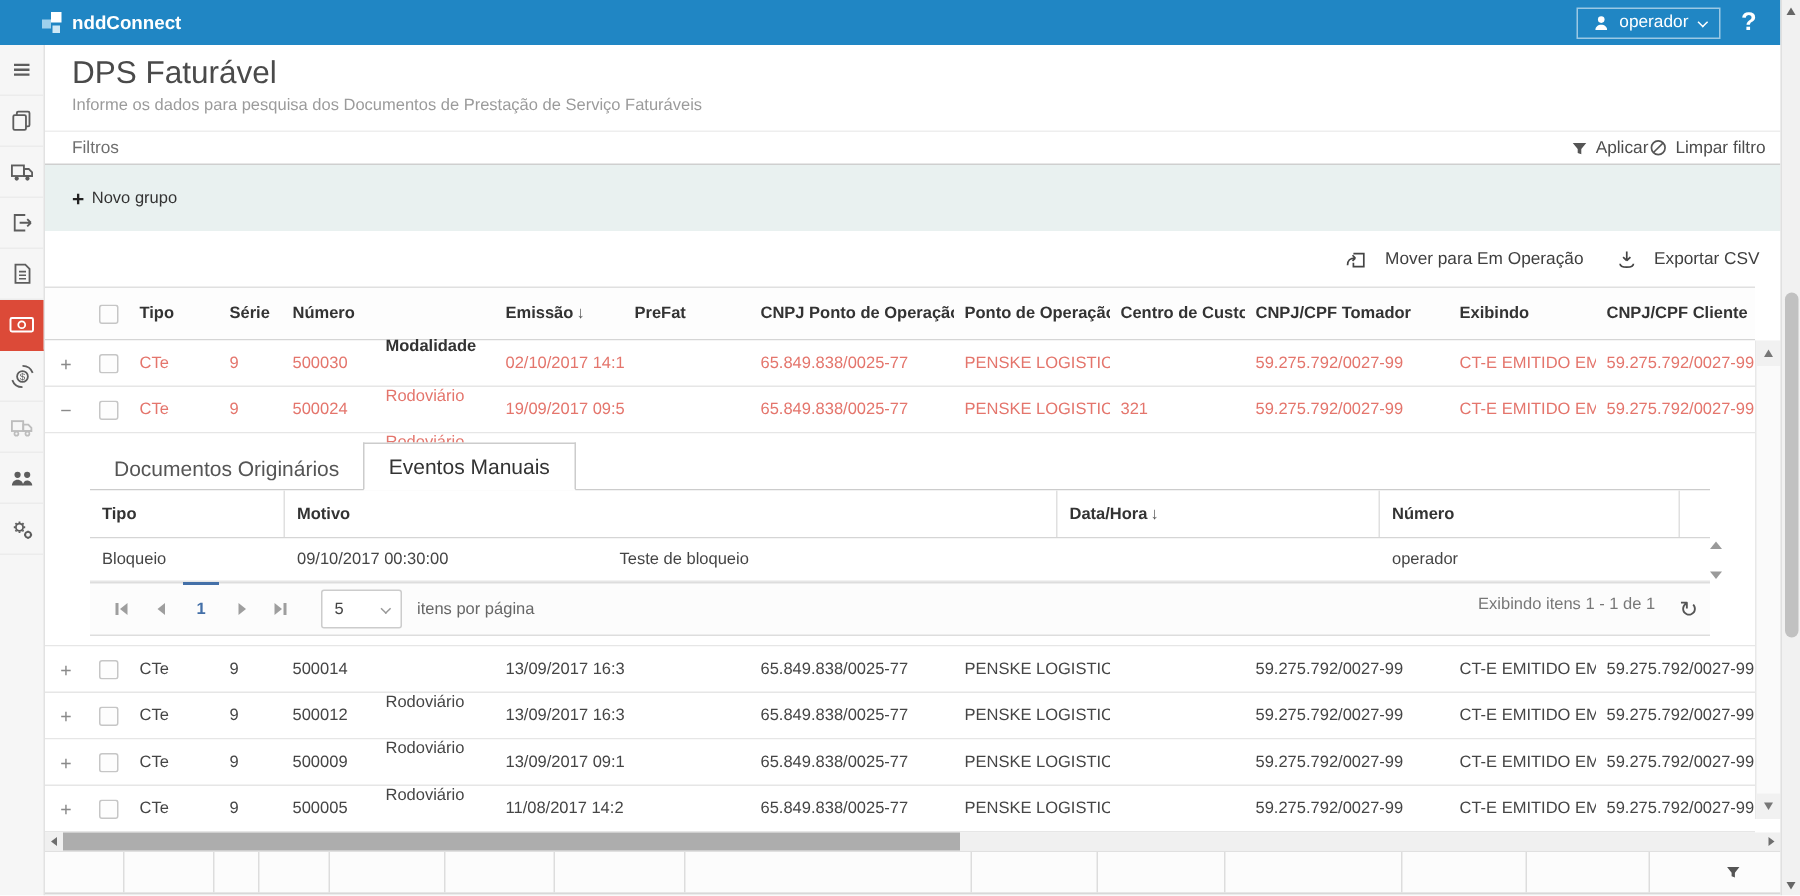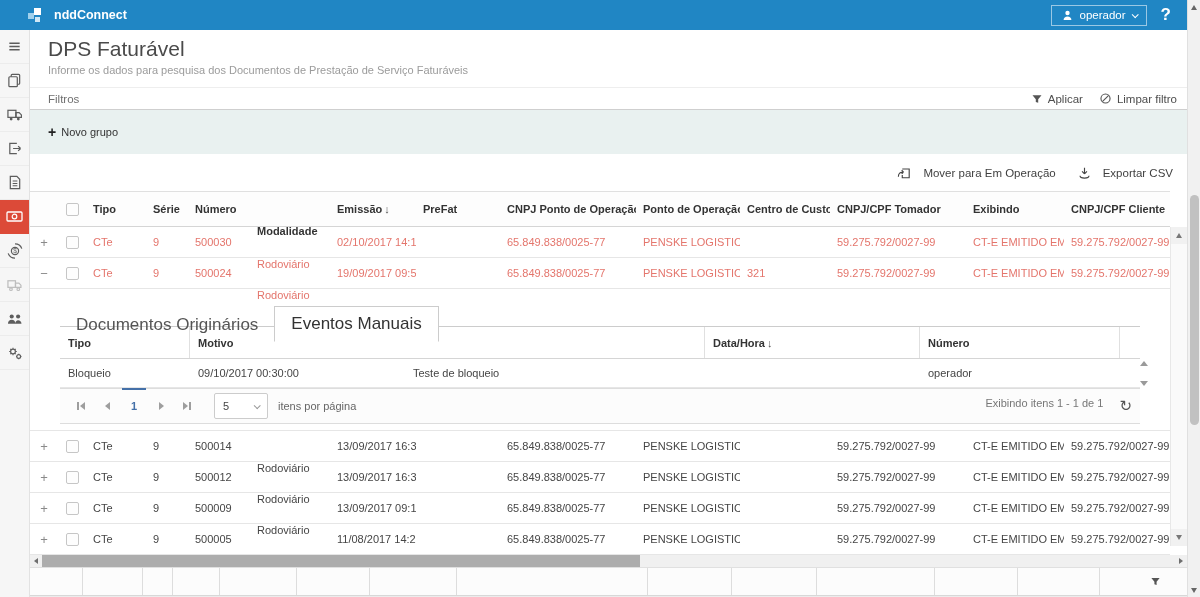--- a/index.html
+++ b/index.html
@@ -3,21 +3,21 @@
 <meta charset="utf-8">
 <style>
   * { box-sizing: border-box; margin: 0; padding: 0; }
   html,body { width:1200px; height:597px; }
   body { font-family: "Liberation Sans", sans-serif; background:#fff; color:#444; }
   .page { width:1200px; height:597px; display:flex; overflow:hidden; }
   .page-main { flex:1; display:flex; flex-direction:column; min-width:0; }
 
   
   .topbar { height:30px; background:#2086c4; display:flex; align-items:center; padding:0 6px 0 28px; flex:none; }
-  .brand { display:flex; align-items:center; gap:10px; color:#fff; font-weight:bold; font-size:12.5px; }
+  .brand { display:flex; align-items:center; gap:4px; color:#fff; font-weight:bold; font-size:12.5px; }
   .logo { width:16px; height:16px; position:relative; flex:none; }
   .logo i { position:absolute; display:block; }
   .logo .sq1 { width:7px; height:7px; background:#ffffff; left:6px; top:1px; }
   .logo .sq2 { width:6px; height:6px; background:#9fd0ec; left:0; top:6px; }
   .logo .sq3 { width:5px; height:5px; background:#cfe8f6; left:7px; top:10px; }
   .topbar-right { margin-left:auto; display:flex; align-items:center; gap:10px; }
   .user-btn { display:flex; align-items:center; gap:6px; border:1px solid rgba(255,255,255,.55); color:#fff; font-size:11.5px; padding:3px 9px; background:transparent; cursor:pointer; }
   .chev { display:inline-block; width:5px; height:5px; border-right:1.4px solid currentColor; border-bottom:1.4px solid currentColor; transform:rotate(45deg) translateY(-1px); }
   .help-q { color:#fff; font-size:17px; font-weight:bold; padding:0 10px 0 4px; cursor:pointer; }
 
@@ -32,21 +32,21 @@
   .main { flex:1; display:flex; flex-direction:column; min-width:0; background:#fff; }
 
   
   .page-head { height:57px; padding:7px 0 0 18px; flex:none; }
   .page-title { font-size:21px; font-weight:400; color:#4a4a4a; }
   .page-sub { font-size:11px; color:#9b9b9b; margin-top:3px; }
 
   
   .filters-bar { height:23px; display:flex; align-items:center; padding:0 10px 0 18px; border-bottom:1px solid #cfcfcf; border-top:1px solid #eee; flex:none; }
   .filters-title { font-size:11.5px; color:#6f6f6f; }
-  .filters-actions { margin-left:auto; display:flex; gap:16px; }
+  .filters-actions { margin-left:auto; display:flex; }
   .flt-btn { display:flex; align-items:center; gap:5px; font-size:11.5px; color:#4d4d4d; background:none; border:none; cursor:pointer; font-family:inherit; }
   .group-strip { height:44px; background:#e9f1f0; display:flex; align-items:center; padding-left:18px; flex:none; }
   .grp-btn { display:flex; align-items:center; gap:5px; font-size:11px; color:#333; background:none; border:none; cursor:pointer; font-family:inherit; }
   .grp-plus { font-size:14px; font-weight:bold; color:#222; }
 
   
   .grid-toolbar { height:37px; display:flex; align-items:center; justify-content:flex-end; gap:22px; padding-right:14px; flex:none; }
   .tb-btn { display:flex; align-items:center; gap:12px; font-size:11.5px; color:#3f3f3f; background:none; border:none; cursor:pointer; font-family:inherit; }
 
   
@@ -59,21 +59,21 @@
   .c-tipo{width:60px;} .c-serie{width:42px;} .c-num{width:62px;} .c-mod{width:80px;margin-top:44px;}
   .c-emi{width:86px;} .c-pre{width:84px;} .c-cpo{width:136px;} .c-po{width:104px;}
   .c-cc{width:90px;} .c-ctom{width:136px;} .c-tom{width:98px;} .c-ccli{width:106px;}
   .cb { width:13px; height:13px; border:1px solid #c6c6c6; border-radius:2px; background:#fdfdfd; display:inline-block; cursor:pointer; }
   .exp { color:#8a8a8a; font-size:13px; cursor:pointer; display:inline-block; width:100%; }
   .sort-arr { font-weight:normal; color:#555; margin-left:2px; }
 
   
   .detail { width:1140px; background:#fff; padding:8px 0 6px 30px; border-bottom:1px solid #e6e6e6; }
   .tabs { display:flex; align-items:flex-end; height:30px; border-bottom:1px solid #ccc; width:1080px; }
-  .tab { font-size:17px; color:#555; padding:7px 16px; cursor:pointer; position:relative; top:16px; }
+  .tab { font-size:14px; color:#555; padding:7px 16px; cursor:pointer; position:relative; top:1px; }
   .tab.active { background:#fff; border:1px solid #ccc; border-bottom:1px solid #fff; color:#333; }
   .itable { width:1080px; }
   .irow { display:flex; height:29px; align-items:center; font-size:11px; color:#454545; border-bottom:1px solid #e6e6e6; background:#fff; }
   .irow.ihdr { height:32px; font-weight:bold; color:#333; border-bottom:1px solid #d5d5d5; }
   .irow.ihdr .icell { border-right:1px solid #e0e0e0; height:100%; display:flex; align-items:center; }
   .icell { padding:0 8px; overflow:hidden; white-space:nowrap; flex:none; }
   .ic-tipo{width:130px;} .ic-dh{width:215px;} .ic-mot{width:515px;} .ic-usr{width:200px;} .ic-fill{width:20px; border-right:none!important;}
   .irow-wrap { display:flex; }
   .iscroll { width:14px; display:flex; flex-direction:column; justify-content:space-between; padding:2px 0; align-items:center; }
   .tri-up { width:0;height:0;border-left:4px solid transparent;border-right:4px solid transparent;border-bottom:5px solid #9a9a9a; cursor:pointer;}

